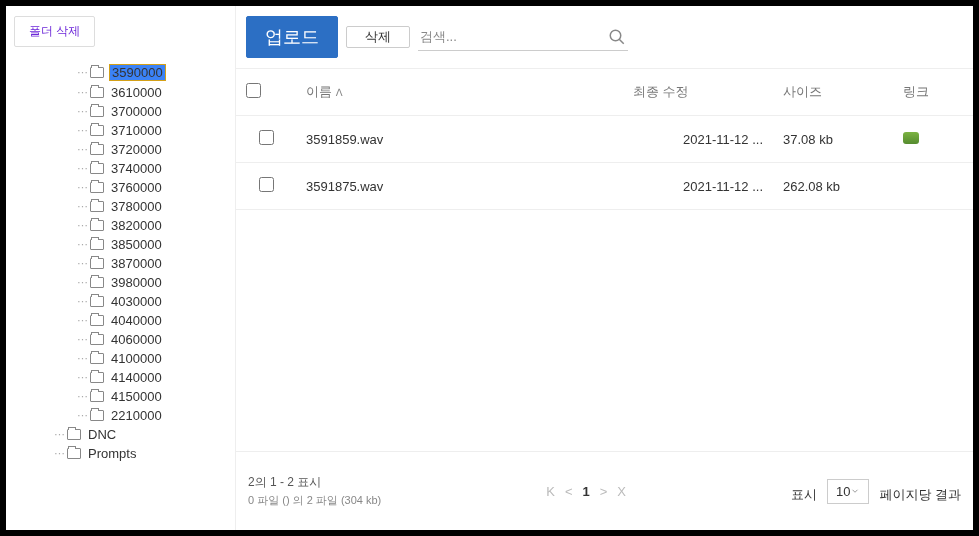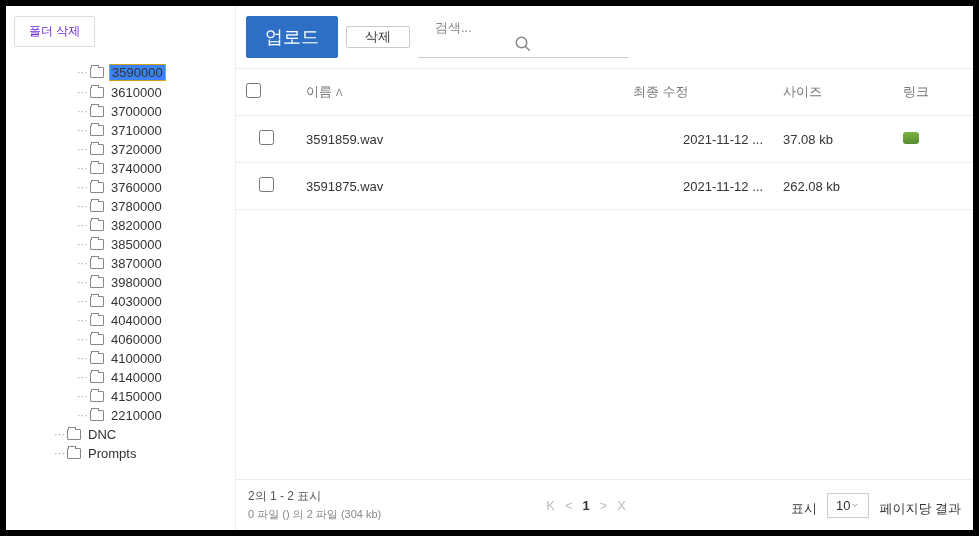--- a/index.html
+++ b/index.html
@@ -109,25 +109,23 @@
       background: #fff;
       color: #333;
       border: 1px solid #ccc;
       padding: 1px 18px;
       font-size: 13px;
       cursor: pointer;
       border-radius: 2px;
     }
     .search-box {
       display: flex;
-      align-items: center;
       border-bottom: 1px solid #ccc;
       width: 210px;
       padding: 4px 2px;
-      flex-direction: column;
     }
     .search-input {
       border: none;
       outline: none;
       flex: 1;
       font-size: 13px;
       color: #333;
     }
     .search-input::placeholder {
       color: #888;
@@ -177,21 +175,21 @@
       display: inline-block;
       width: 16px;
       height: 12px;
       background: linear-gradient(to bottom, #7cb342, #558b2f);
       border-radius: 3px;
       position: relative;
     }
     .footer {
       display: flex;
       align-items: center;
-      padding: 8px 12px;
+      padding: 22px 12px;
       border-top: 1px solid #eee;
       gap: 10px;
       flex-wrap: nowrap;
     }
     .footer-left {
       display: flex;
       flex-direction: column;
       gap: 2px;
     }
     .footer-text {

